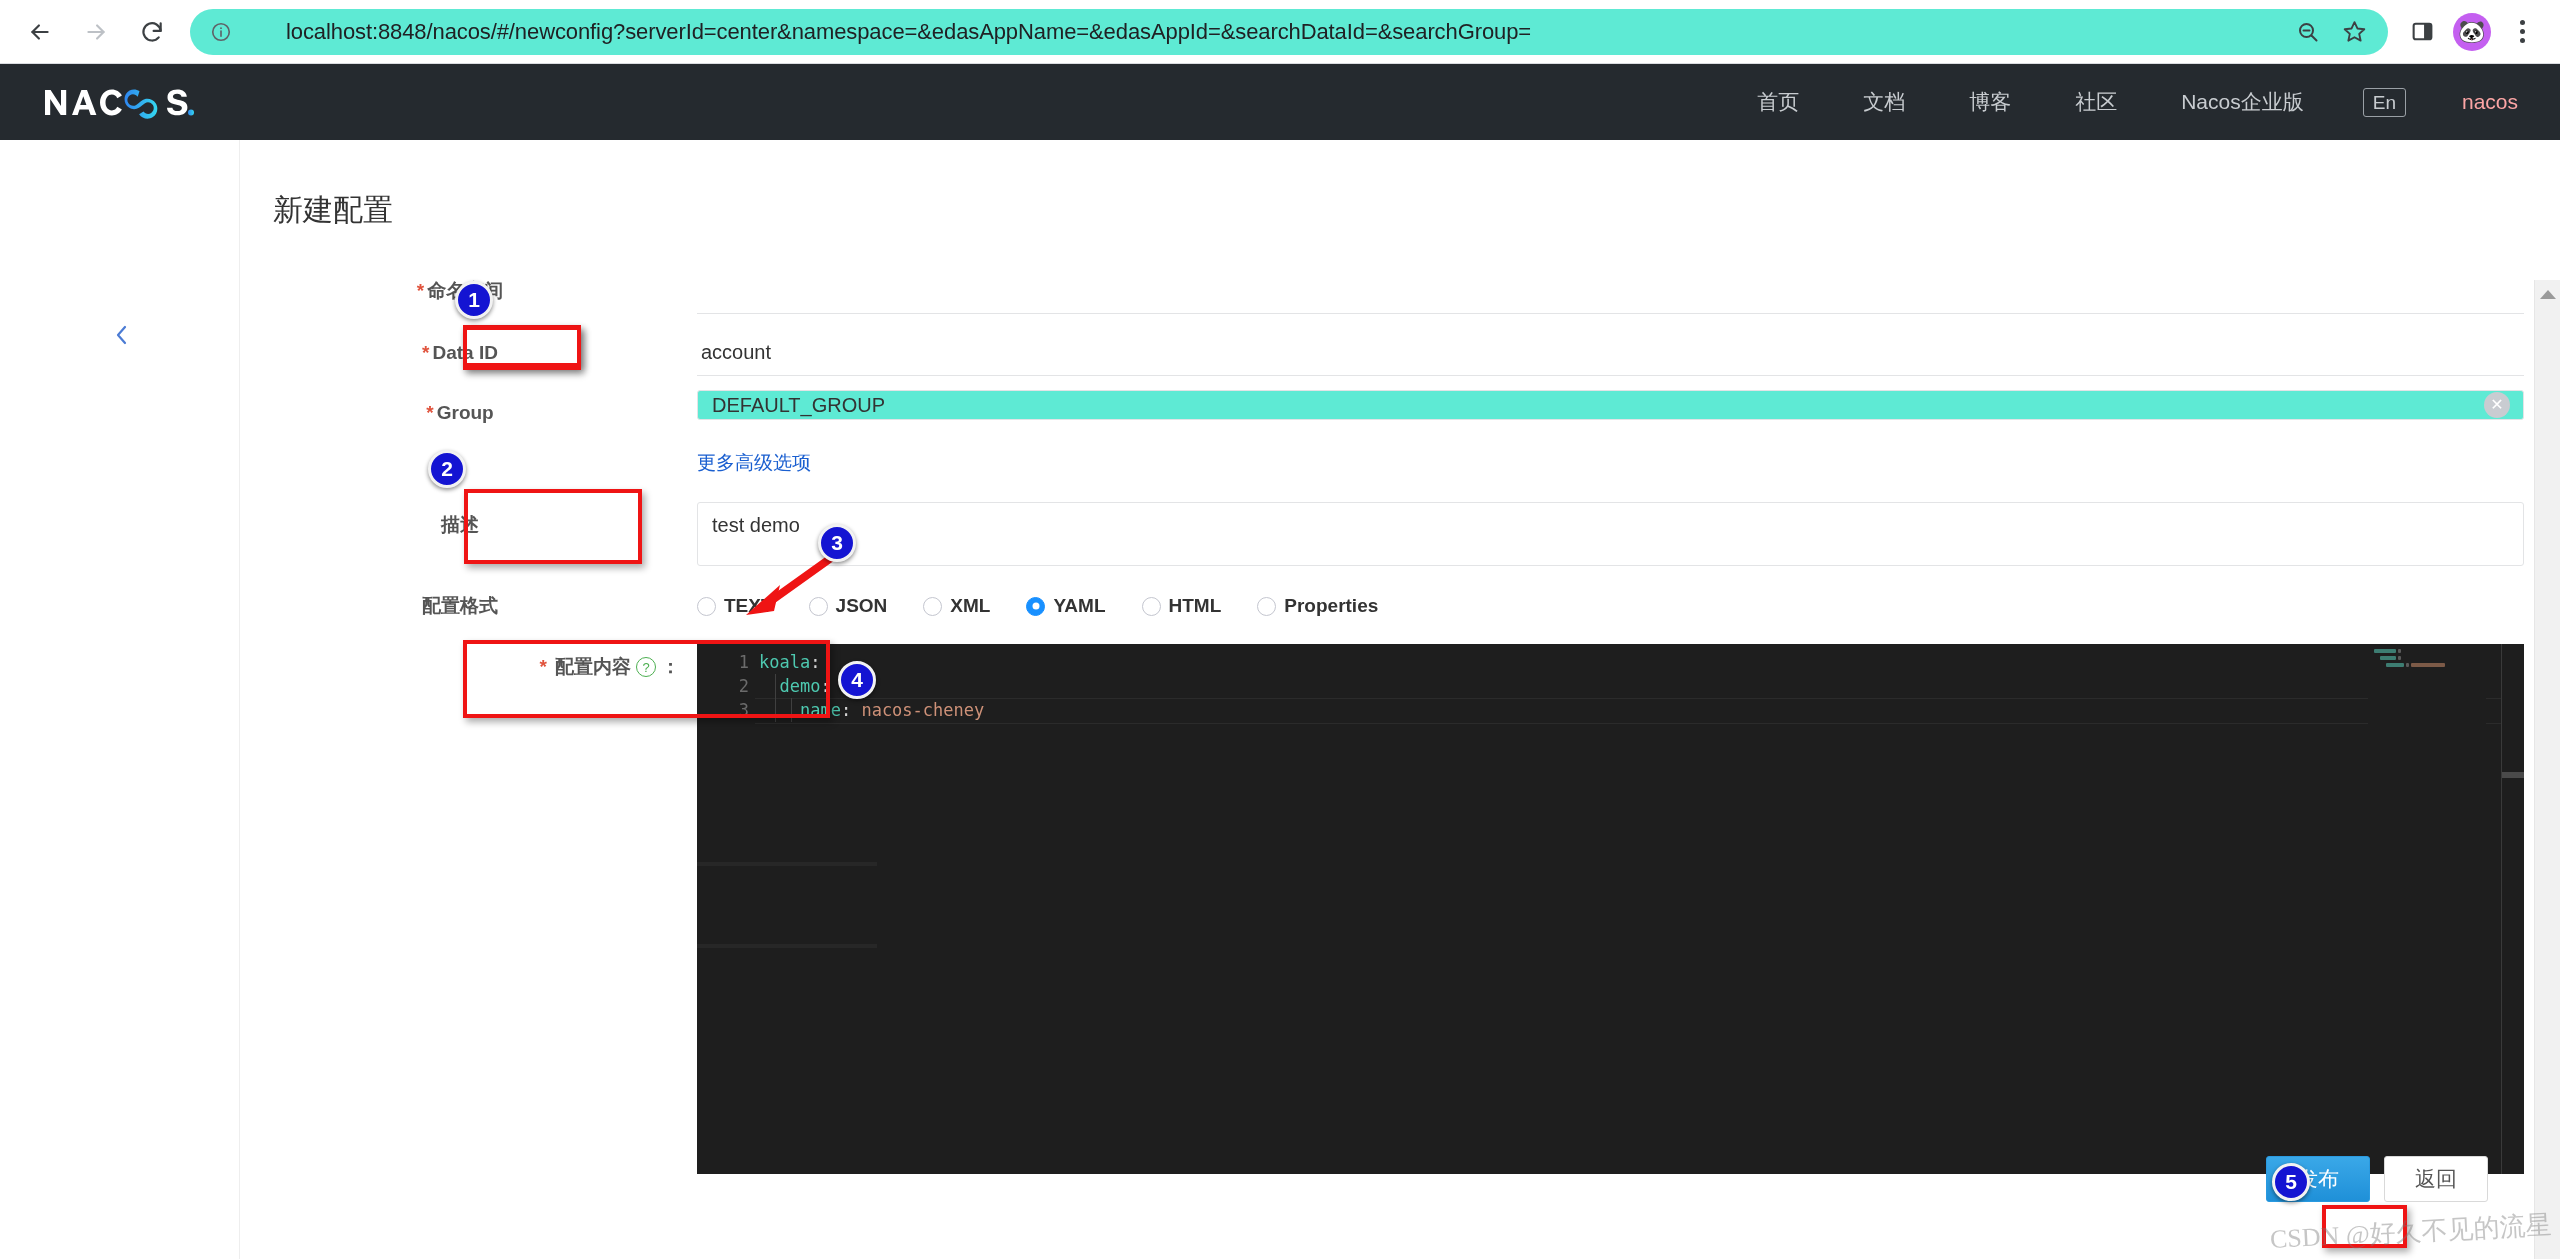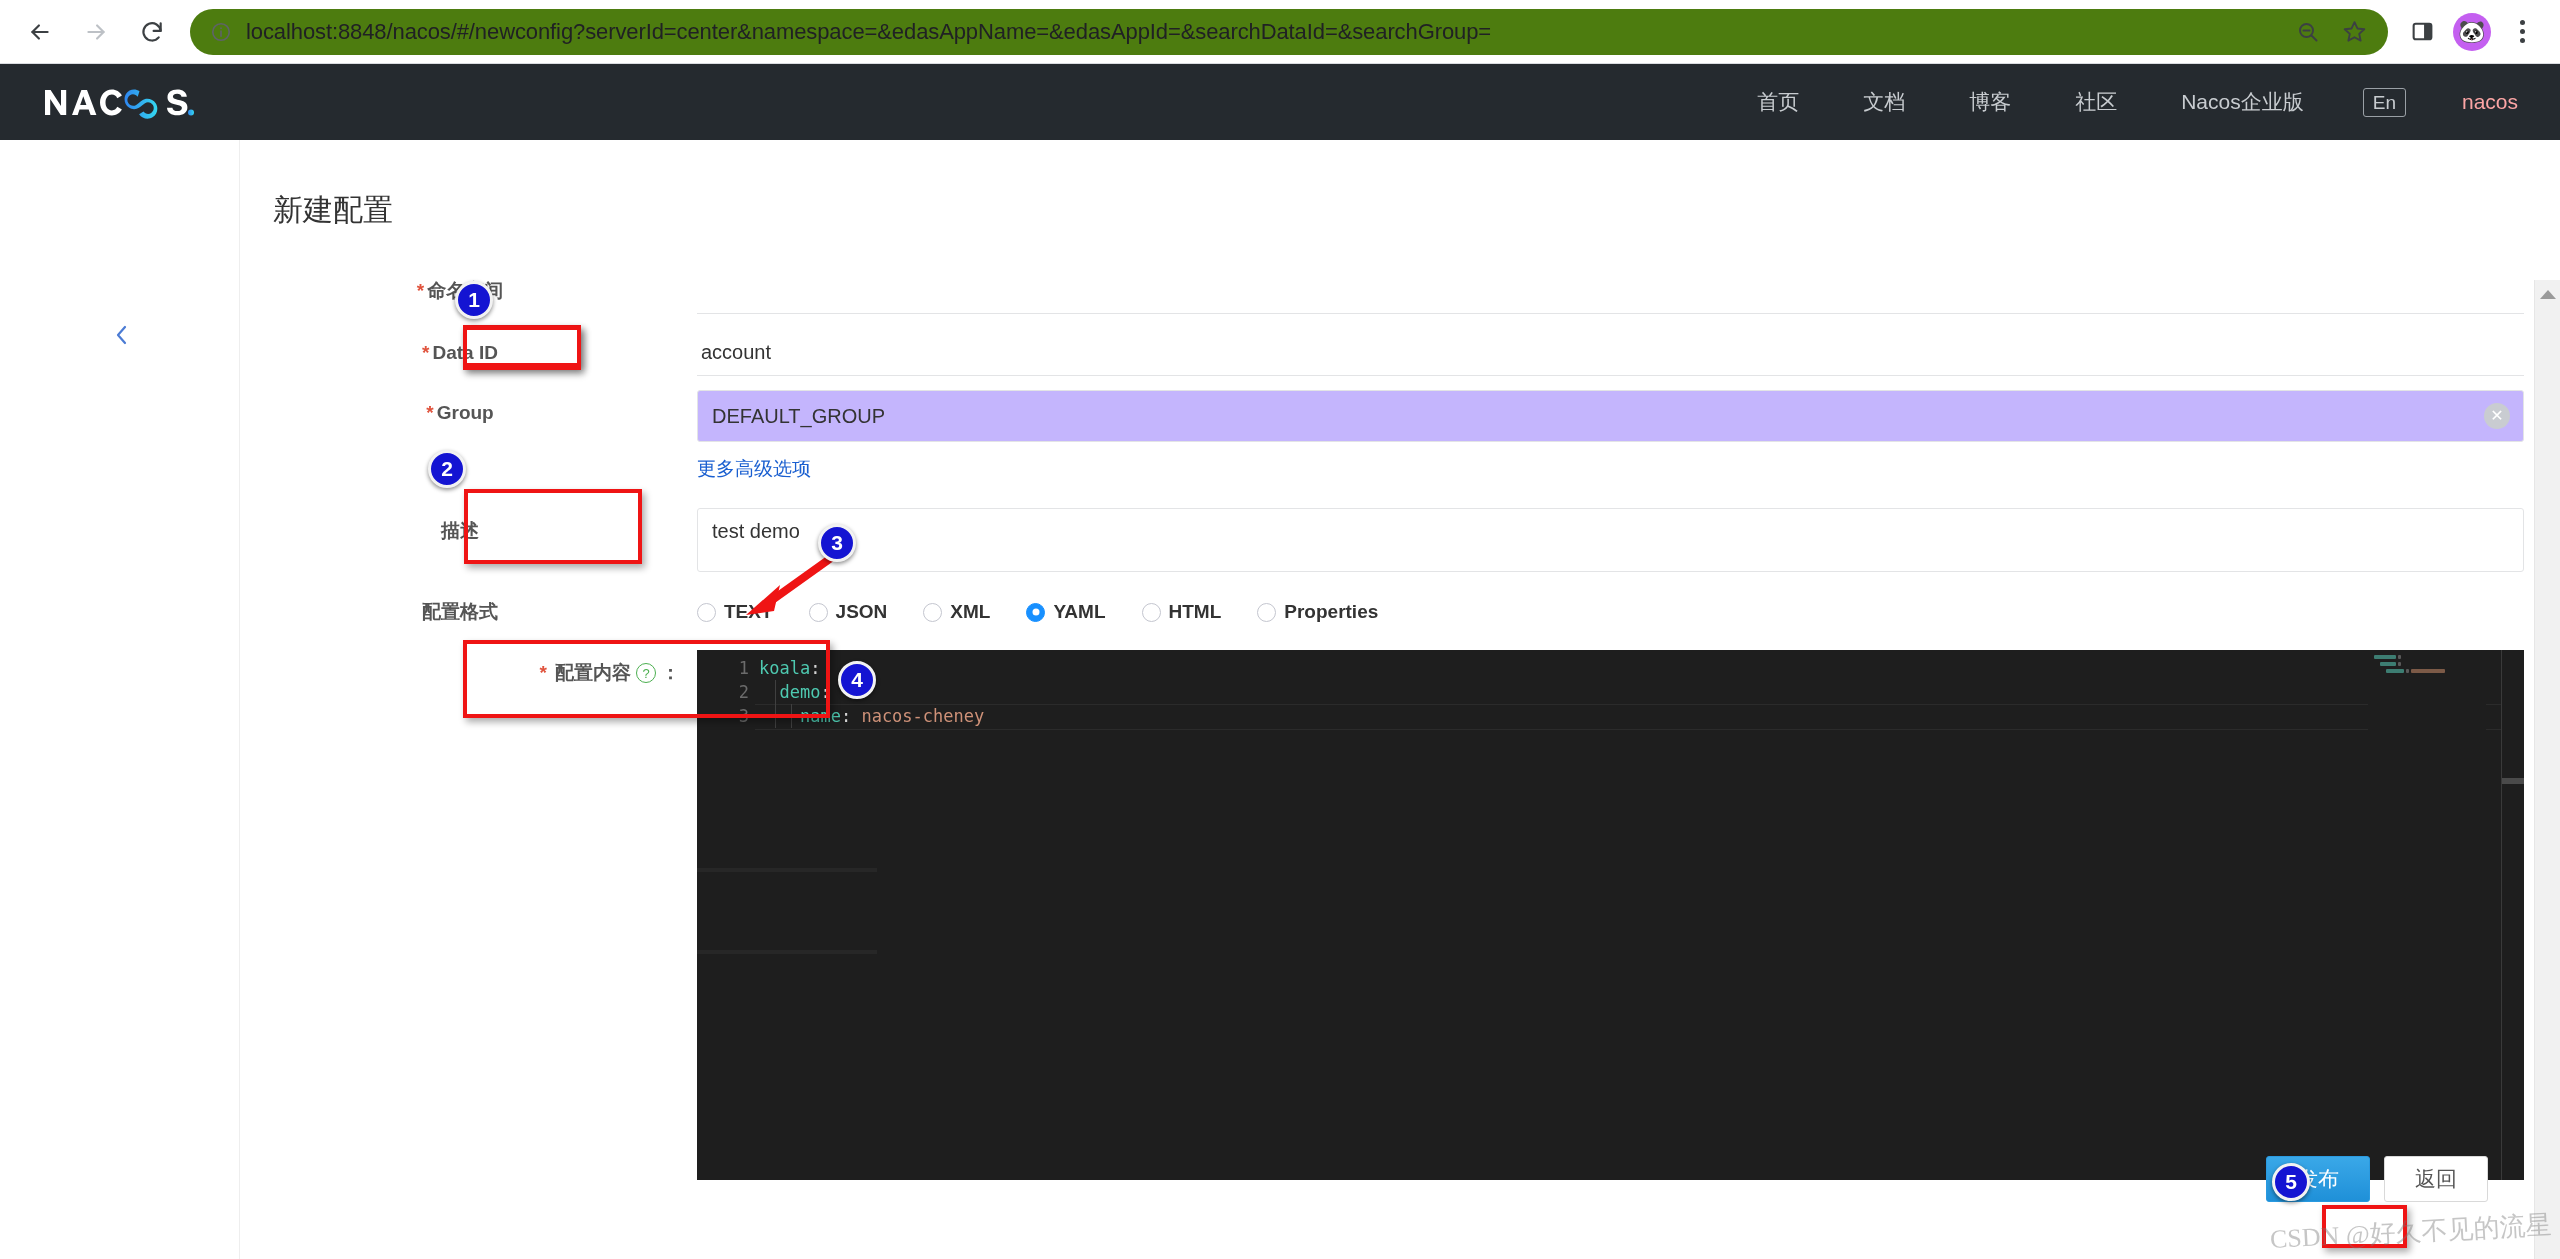--- a/index.html
+++ b/index.html
@@ -19,23 +19,24 @@
   .nav-btn {
     width: 52px; height: 52px; border-radius: 50%;
     display: flex; align-items: center; justify-content: center;
     color: #3c4043;
   }
   .nav-btn svg { display: block; }
   .nav-btn.disabled { color: #bdc1c6; }
 
   .omnibox {
     flex: 1; height: 46px; margin: 0 10px 0 12px;
-    background: #4d7c0f; border-radius: 23px;
+    background: #5eead4; border-radius: 23px;
     display: flex; align-items: center; padding: 0 12px 0 18px;
     min-width: 0;
+    gap: 40px;
   }
   .omni-info {
     width: 26px; height: 26px; border-radius: 50%;
     display: flex; align-items: center; justify-content: center;
     color: #5f6368; flex: none; margin-right: 12px;
   }
   .omni-url {
     flex: 1; font-size: 22px; color: #202124; white-space: nowrap;
     overflow: hidden; letter-spacing: -0.1px;
   }
@@ -113,22 +114,22 @@
 
   .line-input {
     width: 100%; height: 46px; border: none; border-bottom: 1px solid #e3e4e6;
     background: transparent; font-size: 20px; color: #333; padding: 0 4px;
     font-family: inherit; outline: none;
   }
   .ns-row { height: 62px; }
   .ns-input { border-bottom: 1px solid #e3e4e6; }
 
   .box-input {
-    width: 100%; height: 52px; border: 1px solid #e3e4e6; border-radius: 3px;
-    background: #c4b5fd; font-size: 20px; color: #333; padding: 0 14px;
+    width: 100%; height: 30px; border: 1px solid #e3e4e6; border-radius: 3px;
+    background: #5eead4; font-size: 20px; color: #333; padding: 0 14px;
     font-family: inherit; outline: none;
   }
   .group-wrap { position: relative; }
   .clear-btn {
     position: absolute; right: 14px; top: 50%; transform: translateY(-50%);
     width: 26px; height: 26px; border-radius: 50%; background: #c9ccd1;
     color: #fff; font-size: 16px; display: flex; align-items: center;
     justify-content: center; line-height: 1;
   }
 

